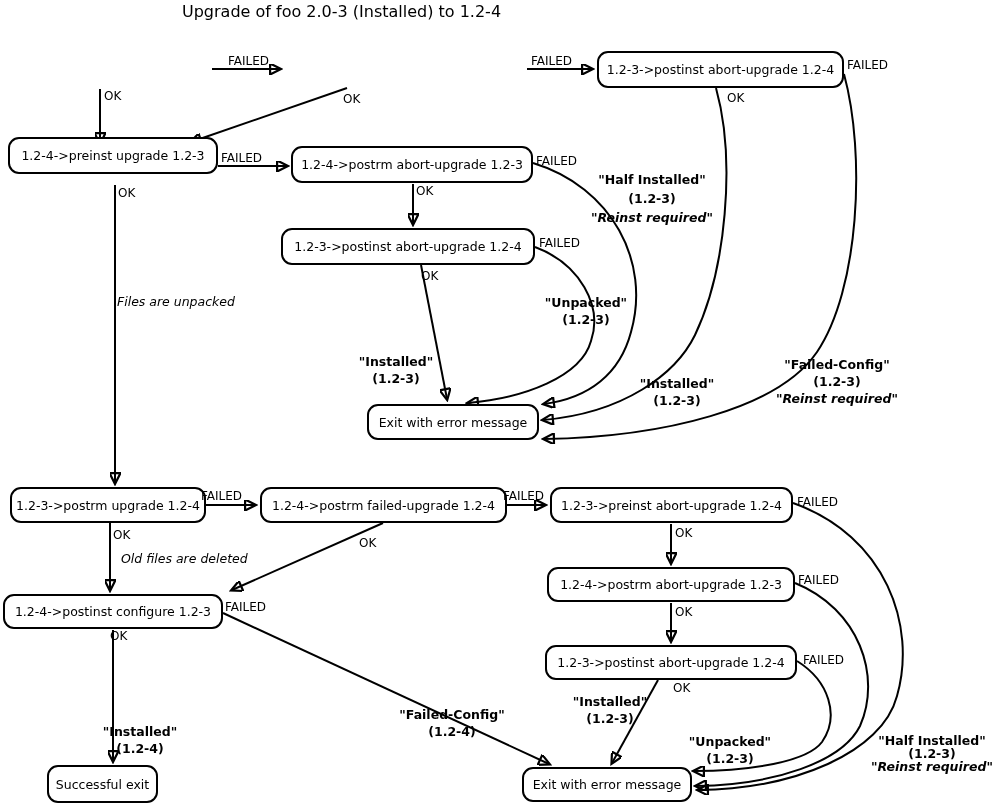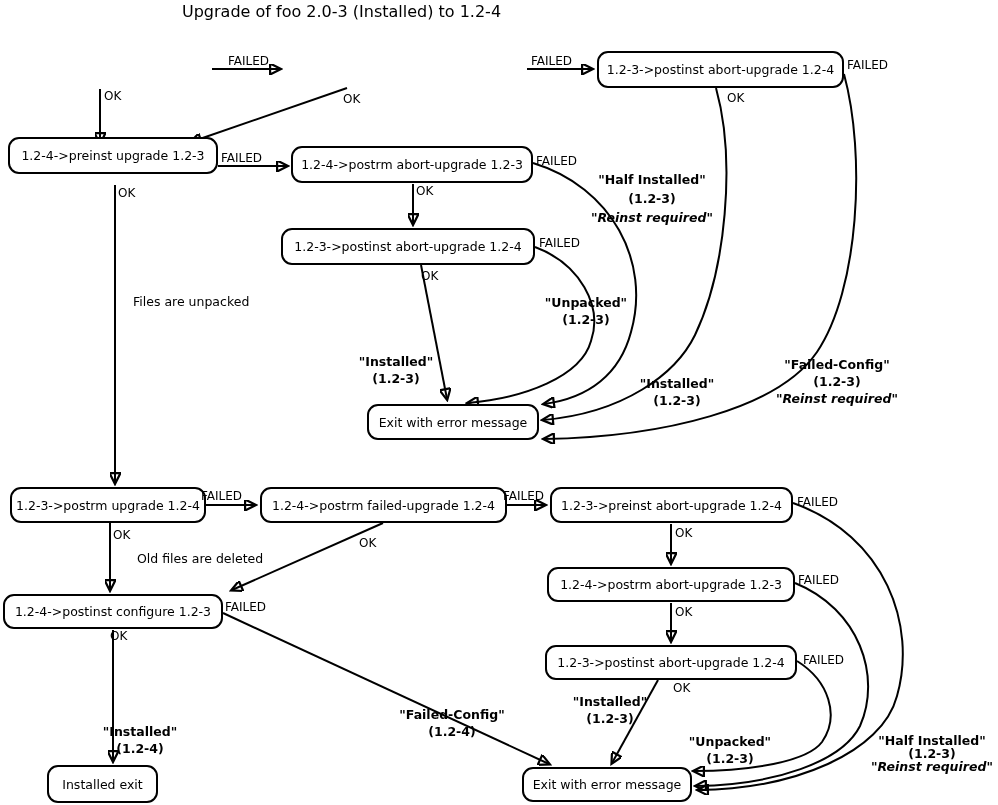--- a/index.html
+++ b/index.html
@@ -15,21 +15,21 @@
   .node {
     position:absolute; box-sizing:border-box; background:#fff;
     border:2px solid #000; border-radius:11px;
     display:flex; align-items:center; justify-content:center;
     font-size:12.5px; white-space:nowrap; z-index:2;
   }
   .elabel {
     position:absolute; font-size:12px; white-space:nowrap; z-index:3;
   }
   .note {
-    position:absolute; font-size:12.5px; white-space:nowrap; z-index:3;padding-left:16px;
+    position:absolute; font-size:12.5px; font-style:italic; white-space:nowrap; z-index:3;
   }
   .state {
     position:absolute; transform:translateX(-50%); text-align:center;
     font-size:12.5px; font-weight:bold; line-height:17px; white-space:nowrap; z-index:3;
   }
   .state.lh19 { line-height:19px; }
   .state.lh13 { line-height:13px; }
   .state .it { font-style:italic; }
 </style>
 </head>
@@ -75,21 +75,21 @@
   <div class="node" style="left:8px;top:137px;width:210px;height:37px;">1.2-4-&gt;preinst upgrade 1.2-3</div>
   <div class="node" style="left:291px;top:146px;width:242px;height:37px;">1.2-4-&gt;postrm abort-upgrade 1.2-3</div>
   <div class="node" style="left:281px;top:228px;width:254px;height:37px;">1.2-3-&gt;postinst abort-upgrade 1.2-4</div>
   <div class="node" style="left:367px;top:404px;width:172px;height:36px;">Exit with error message</div>
   <div class="node" style="left:10px;top:487px;width:196px;height:36px;">1.2-3-&gt;postrm upgrade 1.2-4</div>
   <div class="node" style="left:260px;top:487px;width:247px;height:36px;">1.2-4-&gt;postrm failed-upgrade 1.2-4</div>
   <div class="node" style="left:550px;top:487px;width:243px;height:36px;">1.2-3-&gt;preinst abort-upgrade 1.2-4</div>
   <div class="node" style="left:547px;top:567px;width:248px;height:35px;">1.2-4-&gt;postrm abort-upgrade 1.2-3</div>
   <div class="node" style="left:3px;top:594px;width:220px;height:35px;">1.2-4-&gt;postinst configure 1.2-3</div>
   <div class="node" style="left:545px;top:645px;width:252px;height:35px;">1.2-3-&gt;postinst abort-upgrade 1.2-4</div>
-  <div class="node" style="left:47px;top:765px;width:111px;height:38px;">Installed exit</div>
+  <div class="node" style="left:47px;top:765px;width:111px;height:38px;">Successful exit</div>
   <div class="node" style="left:522px;top:767px;width:170px;height:35px;">Exit with error message</div>
 
   <div class="elabel" style="left:228px;top:54px;">FAILED</div>
   <div class="elabel" style="left:531px;top:54px;">FAILED</div>
   <div class="elabel" style="left:847px;top:58px;">FAILED</div>
   <div class="elabel" style="left:104px;top:89px;">OK</div>
   <div class="elabel" style="left:343px;top:92px;">OK</div>
   <div class="elabel" style="left:727px;top:91px;">OK</div>
   <div class="elabel" style="left:221px;top:151px;">FAILED</div>
   <div class="elabel" style="left:536px;top:154px;">FAILED</div>

